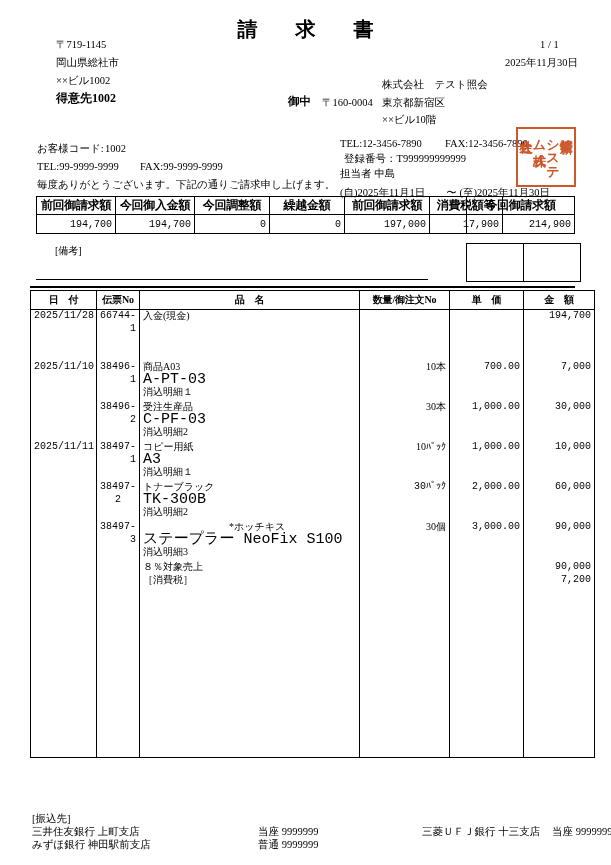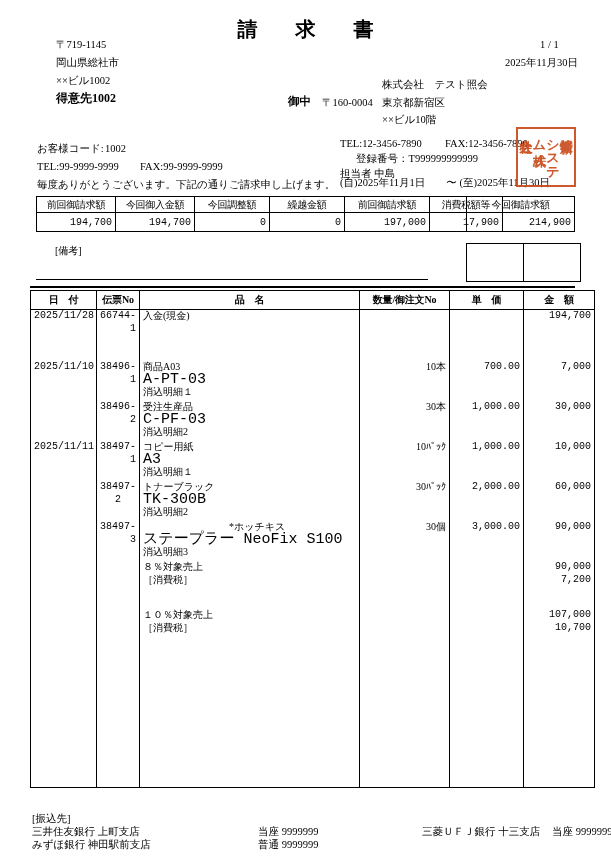--- a/index.html
+++ b/index.html
@@ -48,22 +48,22 @@
   }
   table.sum th, table.sum td {
     border: 1px solid #000;
     height: 15px;
     font-size: 10px;
     padding: 0 3px;
     font-weight: normal;
   }
   table.sum th {
     text-align: center;
-    font-weight: normal;
-    font-size: 10px;
+    font-weight: bold;
+    font-size: 12px;
     letter-spacing: -0.3px;
   }
   table.sum td {
     text-align: right;
     height: 18px;
     font-family: "Liberation Mono", "DejaVu Sans Mono", monospace;
     font-size: 10px;
   }
   #sum-left { position:absolute; left:0; top:0; }
   #sum-right { position:absolute; left:430px; top:0; }
@@ -165,23 +165,23 @@
   <div class="abs t" style="left:540px; top:38px;">1 / 1</div>
   <div class="abs t" style="left:505px; top:56px;">2025年11月30日</div>
 
   <div class="abs t" style="left:382px; top:78px;">株式会社　テスト照会</div>
   <div class="abs t b" style="left:288px; top:95px; font-size:11.5px;">御中</div>
   <div class="abs t" style="left:322px; top:96px;">〒160-0004</div>
   <div class="abs t" style="left:382px; top:96px;">東京都新宿区</div>
   <div class="abs t" style="left:382px; top:113px;">××ビル10階</div>
   <div class="abs t" style="left:340px; top:137px;">TEL:12-3456-7890</div>
   <div class="abs t" style="left:445px; top:137px;">FAX:12-3456-7890</div>
-  <div class="abs t" style="left:356px; top:152px;">登録番号：T999999999999</div>
+  <div class="abs t" style="left:344px; top:152px;">登録番号：T999999999999</div>
   <div class="abs t" style="left:340px; top:167px;">担当者 中島</div>
-  <div class="abs t" style="left:340px; top:176px;">(自)2025年11月1日　　〜 (至)2025年11月30日</div>
+  <div class="abs t" style="left:340px; top:186px;">(自)2025年11月1日　　〜 (至)2025年11月30日</div>
 
   <div class="abs" id="stamp">
     <div class="col">新情報</div>
     <div class="col">システ</div>
     <div class="col">ム株式</div>
     <div class="col">会社之</div>
   </div>
 
   <div class="abs t" style="left:37px; top:142px;">お客様コード:</div>
   <div class="abs t" style="left:105px; top:142px;">1002</div>
@@ -305,21 +305,21 @@
             <td class="c-amt" style="height:40px;">10,000</td>
           </tr>
           <tr>
             <td class="c-date" style="height:40px;"></td>
             <td class="c-slip" style="height:40px;text-align:center;">38497-2</td>
             <td class="c-name" style="height:40px;">
               <div class="nm">トナーブラック</div>
               <div class="nm2">TK-300B</div>
               <div class="nm">消込明細2</div>
             </td>
-            <td class="c-qty" style="height:40px;">30ﾊﾟｯｸ</td>
+            <td class="c-qty" style="height:40px;font-family:Liberation Mono, monospace;">30ﾊﾟｯｸ</td>
             <td class="c-price" style="height:40px;">2,000.00</td>
             <td class="c-amt" style="height:40px;">60,000</td>
           </tr>
           <tr>
             <td class="c-date" style="height:40px;"></td>
             <td class="c-slip" style="height:40px;">38497-3</td>
             <td class="c-name" style="height:40px;">
               <span class="star">*</span>
               <div class="nm">ホッチキス</div>
               <div class="nm2">ステープラー NeoFix S100</div>
@@ -343,34 +343,20 @@
               <div>7,200</div>
             </td>
           </tr>
           <tr>
             <td class="c-date" style="height:18px;">&nbsp;</td>
             <td class="c-slip" style="height:18px;">&nbsp;</td>
             <td class="c-name" style="height:18px;">&nbsp;</td>
             <td class="c-qty" style="height:18px;">&nbsp;</td>
             <td class="c-price" style="height:18px;">&nbsp;</td>
             <td class="c-amt" style="height:18px;">&nbsp;</td>
-          </tr>
-          <tr>
-            <td class="c-date" style="height:30px;"></td>
-            <td class="c-slip" style="height:30px;"></td>
-            <td class="c-name" style="height:30px;">
-              <div class="nm">１０％対象売上</div>
-              <div class="nm">［消費税］</div>
-            </td>
-            <td class="c-qty" style="height:30px;"></td>
-            <td class="c-price" style="height:30px;"></td>
-            <td class="c-amt" style="height:30px;">
-              <div>107,000</div>
-              <div>10,700</div>
-            </td>
           </tr>
           <tr class="botline">
             <td class="c-date" style="height:148px;">&nbsp;</td>
             <td class="c-slip" style="height:148px;">&nbsp;</td>
             <td class="c-name" style="height:148px;">&nbsp;</td>
             <td class="c-qty" style="height:148px;">&nbsp;</td>
             <td class="c-price" style="height:148px;">&nbsp;</td>
             <td class="c-amt" style="height:148px;">&nbsp;</td>
           </tr>
         </tbody>

